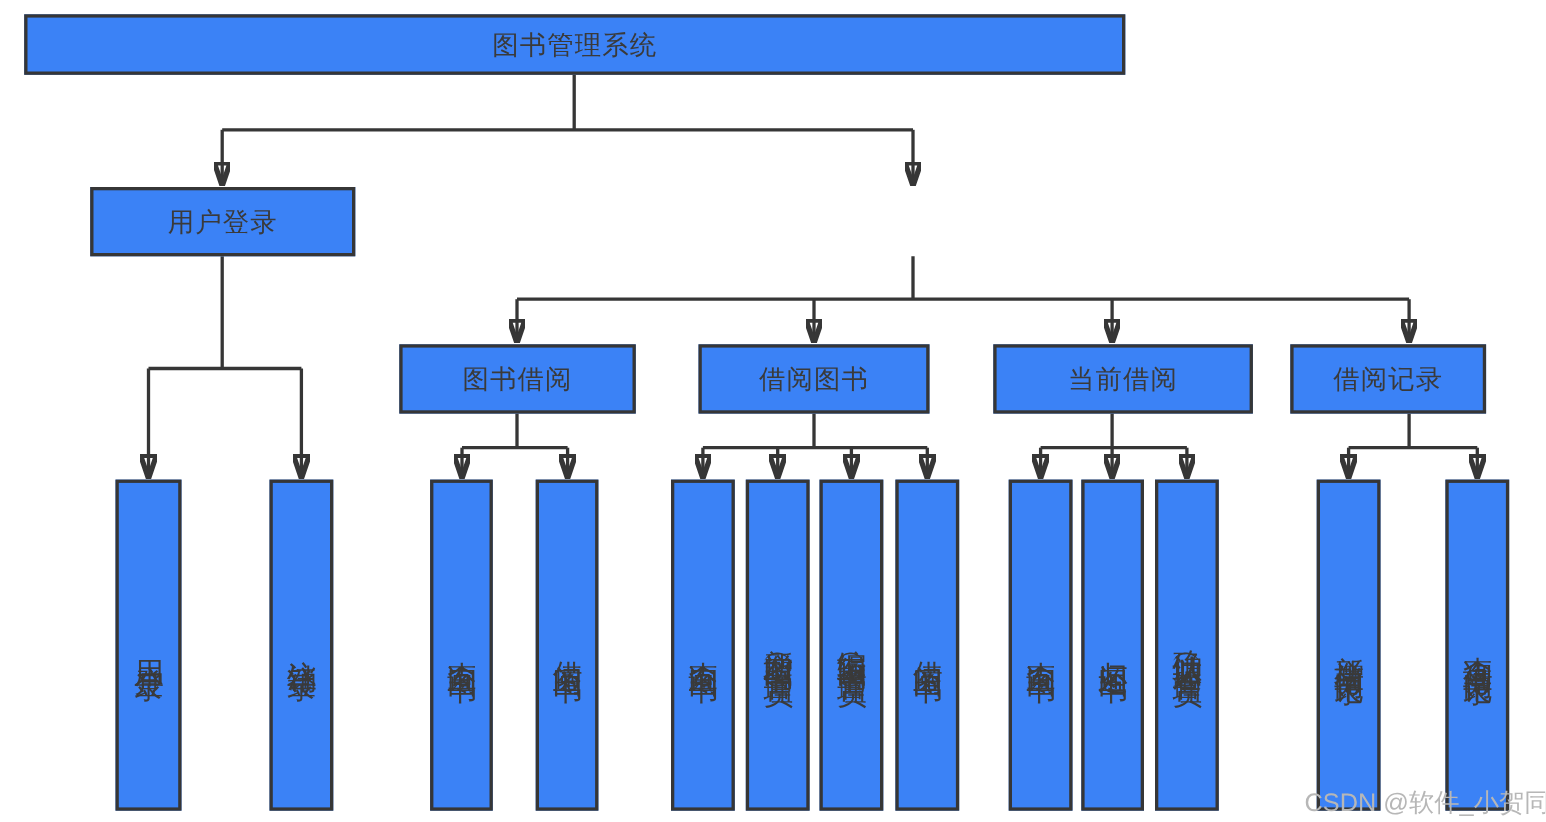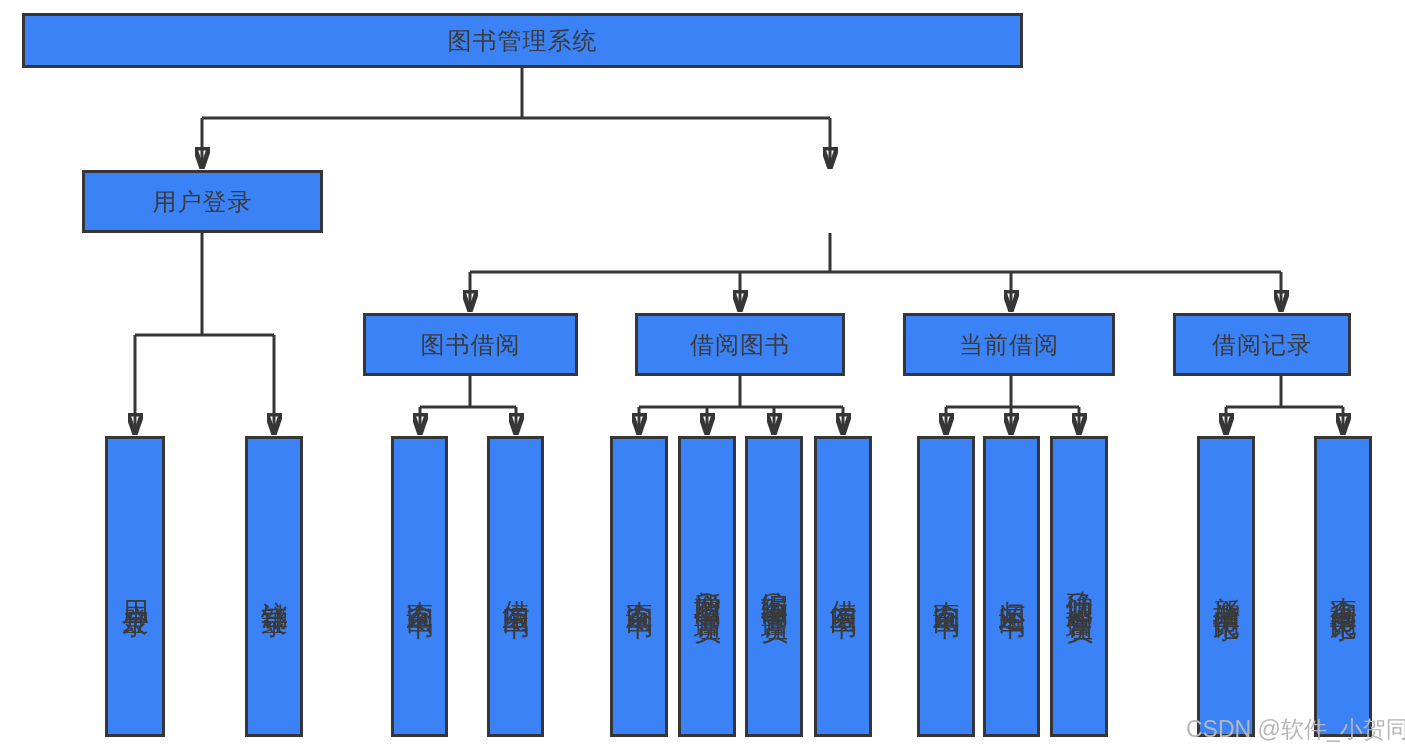--- a/index.html
+++ b/index.html
@@ -126,21 +126,21 @@
   <div class="box h-box" style="left:82px; top:170px; width:241px; height:63px;">
     <span>用户登录</span>
   </div>
 
   <div class="box h-box" style="left:363px; top:313px; width:215px; height:63px;">
     <span>图书借阅</span>
   </div>
   <div class="box h-box" style="left:635px; top:313px; width:210px; height:63px;">
     <span>借阅图书</span>
   </div>
-  <div class="box h-box" style="left:903px; top:313px; width:212px; height:63px;">
+  <div class="box h-box" style="left:903px; top:313px; width:236px; height:63px;">
     <span>当前借阅</span>
   </div>
   <div class="box h-box" style="left:1173px; top:313px; width:178px; height:63px;">
     <span>借阅记录</span>
   </div>
 
   <div class="box v-box" style="left:105px; top:436px; width:60px; height:301px;">
     <span class="v-text">用户登录</span>
   </div>
   <div class="box v-box" style="left:245px; top:436px; width:58px; height:301px;">

